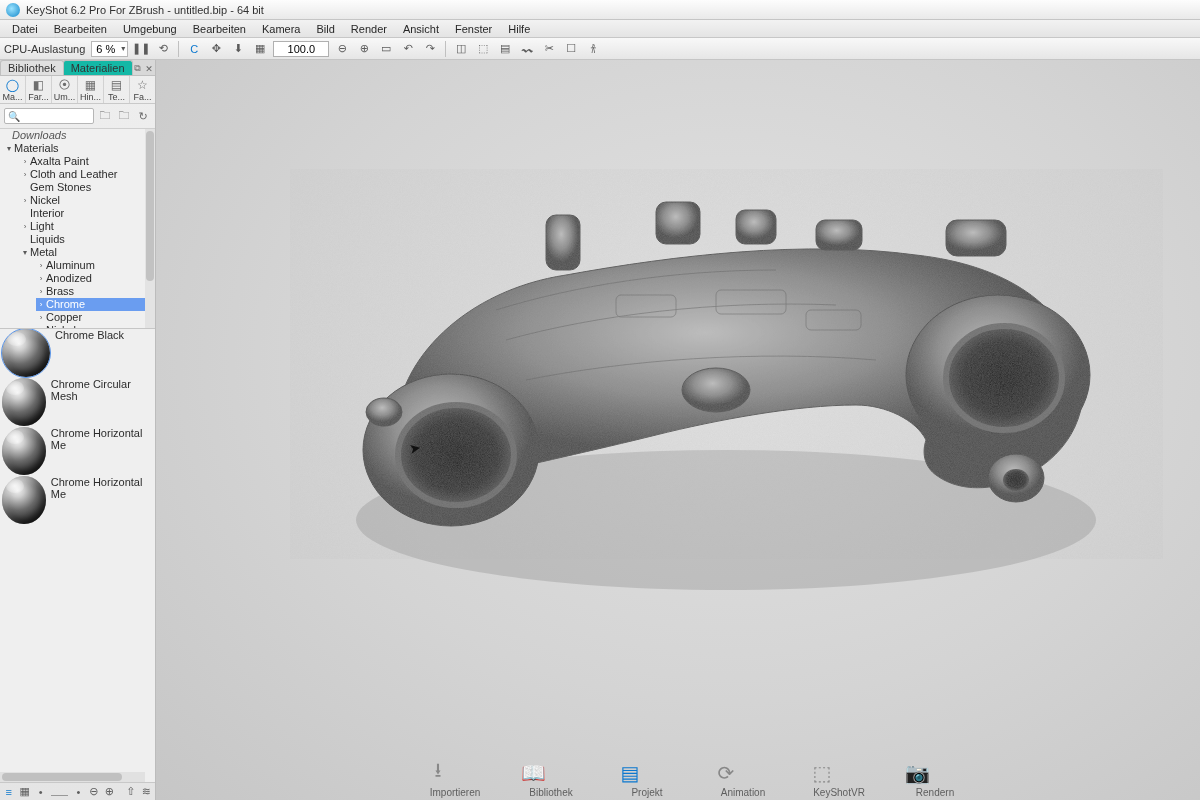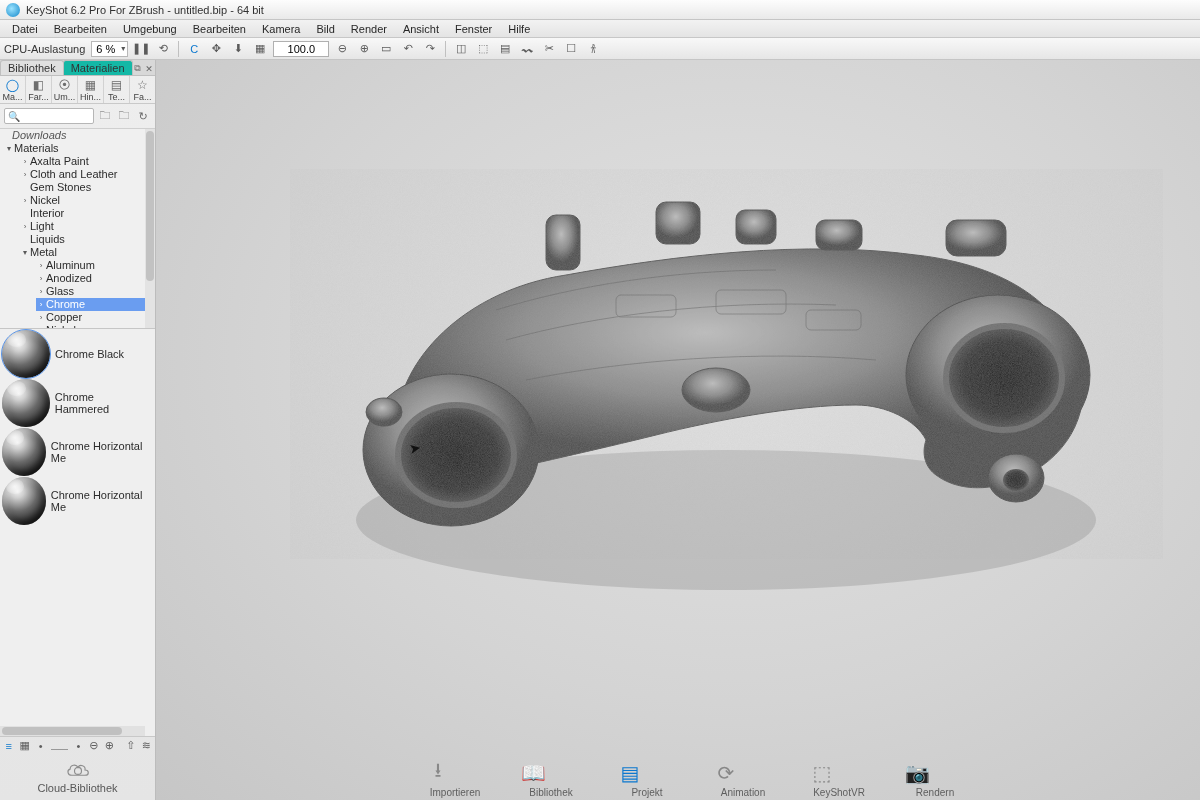--- a/index.html
+++ b/index.html
@@ -54,21 +54,21 @@
 .tree .thumb { position: absolute; right: 1px; top: 2px; width: 8px; height: 150px; background: #c2c2c2; border-radius: 4px; }
 .tree ul { list-style: none; }
 .tree li { white-space: nowrap; color: #2b2b2b; line-height: 13px; padding-left: 4px; }
 .tree .row { display: flex; align-items: center; height: 13px; }
 .tree .arrow { width: 10px; display: inline-block; text-align: center; color: #5a5a5a; font-size: 8px; }
 .tree .sel { background: #6a9df0; color: #fff; }
 .tree .hdr { font-style: italic; color: #555; padding-left: 12px; }
 
 
 .thumbs { flex: 1; overflow: hidden; background: #efefef; position: relative; }
-.thumbs .item { display: flex; align-items: center; height: 49px; padding-right: 4px; }
+.thumbs .item { display: flex; height: 49px; padding-right: 4px; }
 .thumbs .ball { width: 48px; height: 48px; margin: 0 5px 0 2px; border-radius: 50%; background: radial-gradient(circle at 35% 30%, #f1f1f1 0%, #cfcfcf 15%, #6a6a6a 45%, #2b2b2b 75%, #0b0b0b 100%); box-shadow: inset -3px -4px 7px rgba(0,0,0,.55), inset 3px 4px 6px rgba(255,255,255,.45); position: relative; overflow: hidden; }
 .thumbs .ball.sel { outline: 1px solid #5a94e6; }
 .thumbs .ball::after { content:""; position:absolute; left:10%; top:6%; width:40%; height:30%; background: radial-gradient(ellipse at center, rgba(255,255,255,.75), rgba(255,255,255,0)); border-radius:50%; }
 .thumbs .tlabel { color: #2c2c2c; }
 .thumbs .hscroll { position: absolute; left: 0; right: 10px; bottom: 0; height: 10px; background: #e1e1e1; }
 .thumbs .hthumb { position: absolute; left: 2px; bottom: 1px; height: 8px; width: 120px; background: #c0c0c0; border-radius: 4px; }
 
 
 .sbfoot { height: 18px; border-top: 1px solid #c8c8c8; display: flex; align-items: center; padding: 0 4px; gap: 6px; color: #5e5e5e; }
 .sbfoot .sf { width: 14px; height: 14px; display: flex; align-items: center; justify-content: center; font-size: 11px; }
@@ -255,21 +255,21 @@
                   </li>
                 <li>
                     <div class="row">
                       <span class="arrow">›</span>
                       <span>Anodized</span>
                     </div>
                   </li>
                 <li>
                     <div class="row">
                       <span class="arrow">›</span>
-                      <span>Glass</span>
+                      <span>Brass</span>
                     </div>
                   </li>
                 <li>
                     <div class="row sel">
                       <span class="arrow" style="color:#fff">›</span>
                       <span>Chrome</span>
                     </div>
                   </li>
                 <li>
                     <div class="row">
@@ -294,21 +294,21 @@
         </div>
     </div>
 
     <div class="thumbs">
       <div class="item">
           <div class="ball sel"></div>
           <span class="tlabel">Chrome Black</span>
         </div>
       <div class="item">
           <div class="ball"></div>
-          <span class="tlabel">Chrome Hammered</span>
+          <span class="tlabel">Chrome Circular Mesh</span>
         </div>
       <div class="item">
           <div class="ball"></div>
           <span class="tlabel">Chrome Horizontal Me</span>
         </div>
       <div class="item">
           <div class="ball"></div>
           <span class="tlabel">Chrome Horizontal Me</span>
         </div>
       <div class="hscroll">
@@ -322,29 +322,20 @@
       <div class="sf">•</div>
       <div class="sf" style="width:24px;border-top:1px solid #999;margin-top:7px;height:1px"></div>
       <div class="sf">•</div>
       <div class="sf">⊖</div>
       <div class="sf">⊕</div>
       <div class="fspacer"></div>
       <div class="sf">⇧</div>
       <div class="sf">≋</div>
     </div>
 
-    <div class="cloudrow">
-      <div class="cicon">
-        <svg viewBox="0 0 32 22">
-            <path fill="none" stroke="#8d8d8d" stroke-width="1.3" d="M9 17 C4 17 3 11 7 10 C7 5 14 4 16 8 C18 4 25 6 24 11 C29 11 29 17 24 17 Z"></path>
-            <circle cx="16" cy="12" r="4" fill="none" stroke="#8d8d8d" stroke-width="1.3"></circle>
-          </svg>
-      </div>
-      <span>Cloud-Bibliothek</span>
-    </div>
 
   </div>
 
   <div class="viewport">
     <svg viewBox="0 0 1044 740">
       <defs>
         <radialGradient id="mg" cx="45%" cy="35%">
             <stop offset="0%" stop-color="#bdbdbd"></stop>
             <stop offset="55%" stop-color="#8b8b8b"></stop>
             <stop offset="100%" stop-color="#4c4c4c"></stop>

